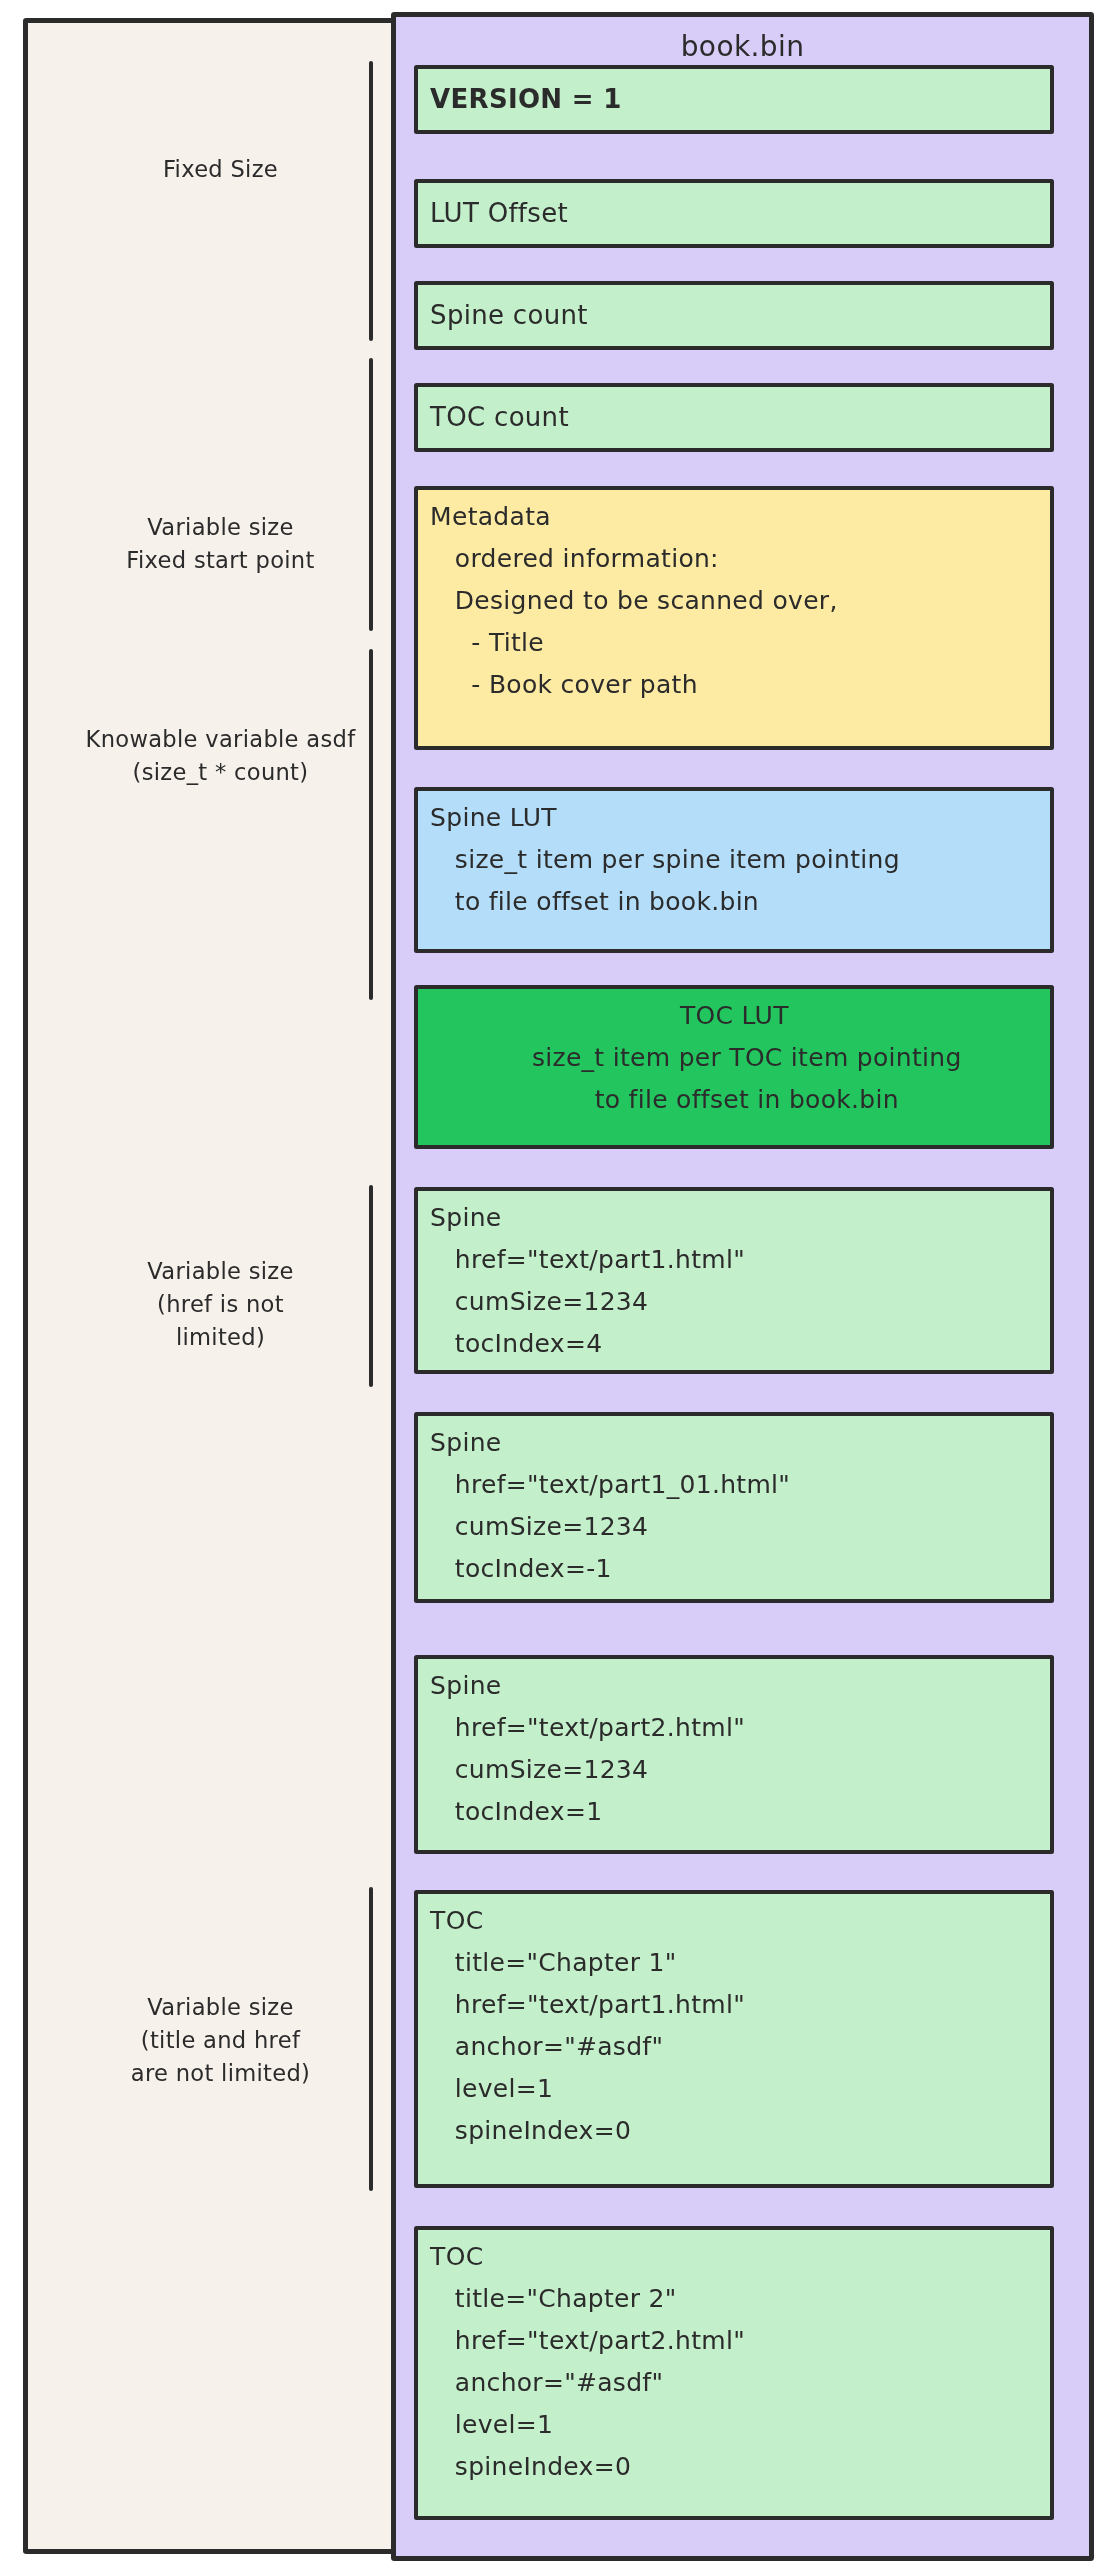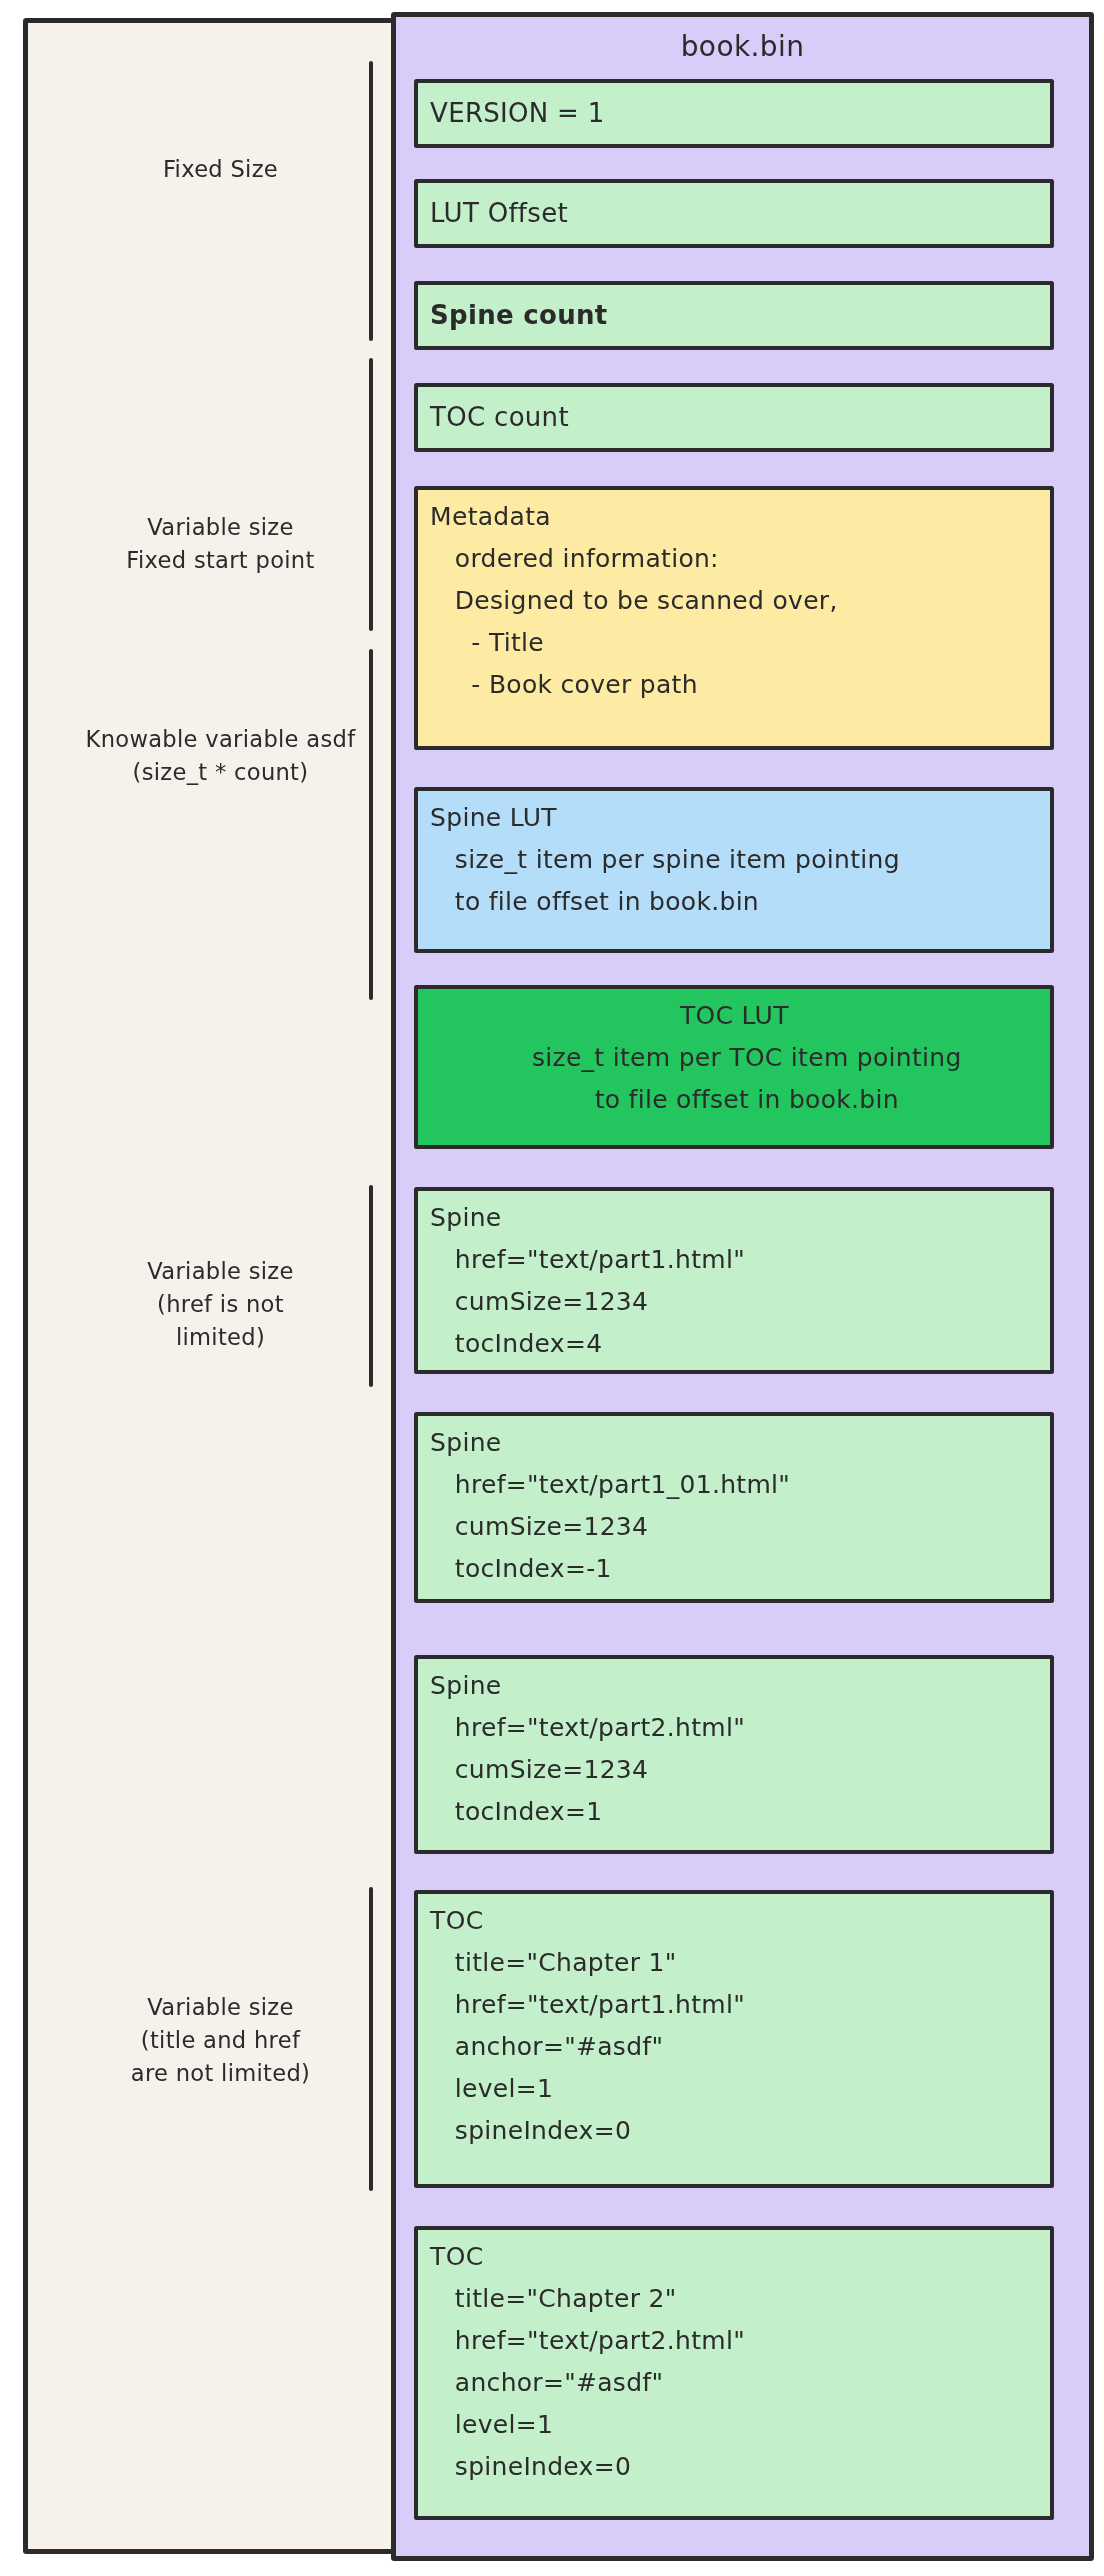--- a/index.html
+++ b/index.html
@@ -67,29 +67,29 @@
     <div>Variable size</div>
     <div>(title and href</div>
     <div>are not limited)</div>
   </div>
 </div>
 
 <div id="right-panel" class="panel">
 
   <div id="file-title">book.bin</div>
 
-  <div class="block center" style="top: 62px; height: 69px; background: rgb(195, 239, 202);">
+  <div class="block center" style="top: 48px; height: 69px; background: rgb(195, 239, 202); font-weight: bold;">
     <div class="line">VERSION = 1</div>
   </div>
 
   <div class="block center" style="top: 162px; height: 69px; background: rgb(195, 239, 202);">
     <div class="line">LUT Offset</div>
   </div>
 
-  <div class="block center" style="top: 264px; height: 69px; background: rgb(195, 239, 202); font-weight: bold;">
+  <div class="block center" style="top: 264px; height: 69px; background: rgb(195, 239, 202);">
     <div class="line">Spine count</div>
   </div>
 
   <div class="block center" style="top: 366px; height: 69px; background: rgb(195, 239, 202);">
     <div class="line">TOC count</div>
   </div>
 
   <div class="block" style="top: 469px; height: 264px; background: rgb(253, 234, 163);">
     <div class="line">Metadata</div>
     <div class="line">   ordered information:</div>

